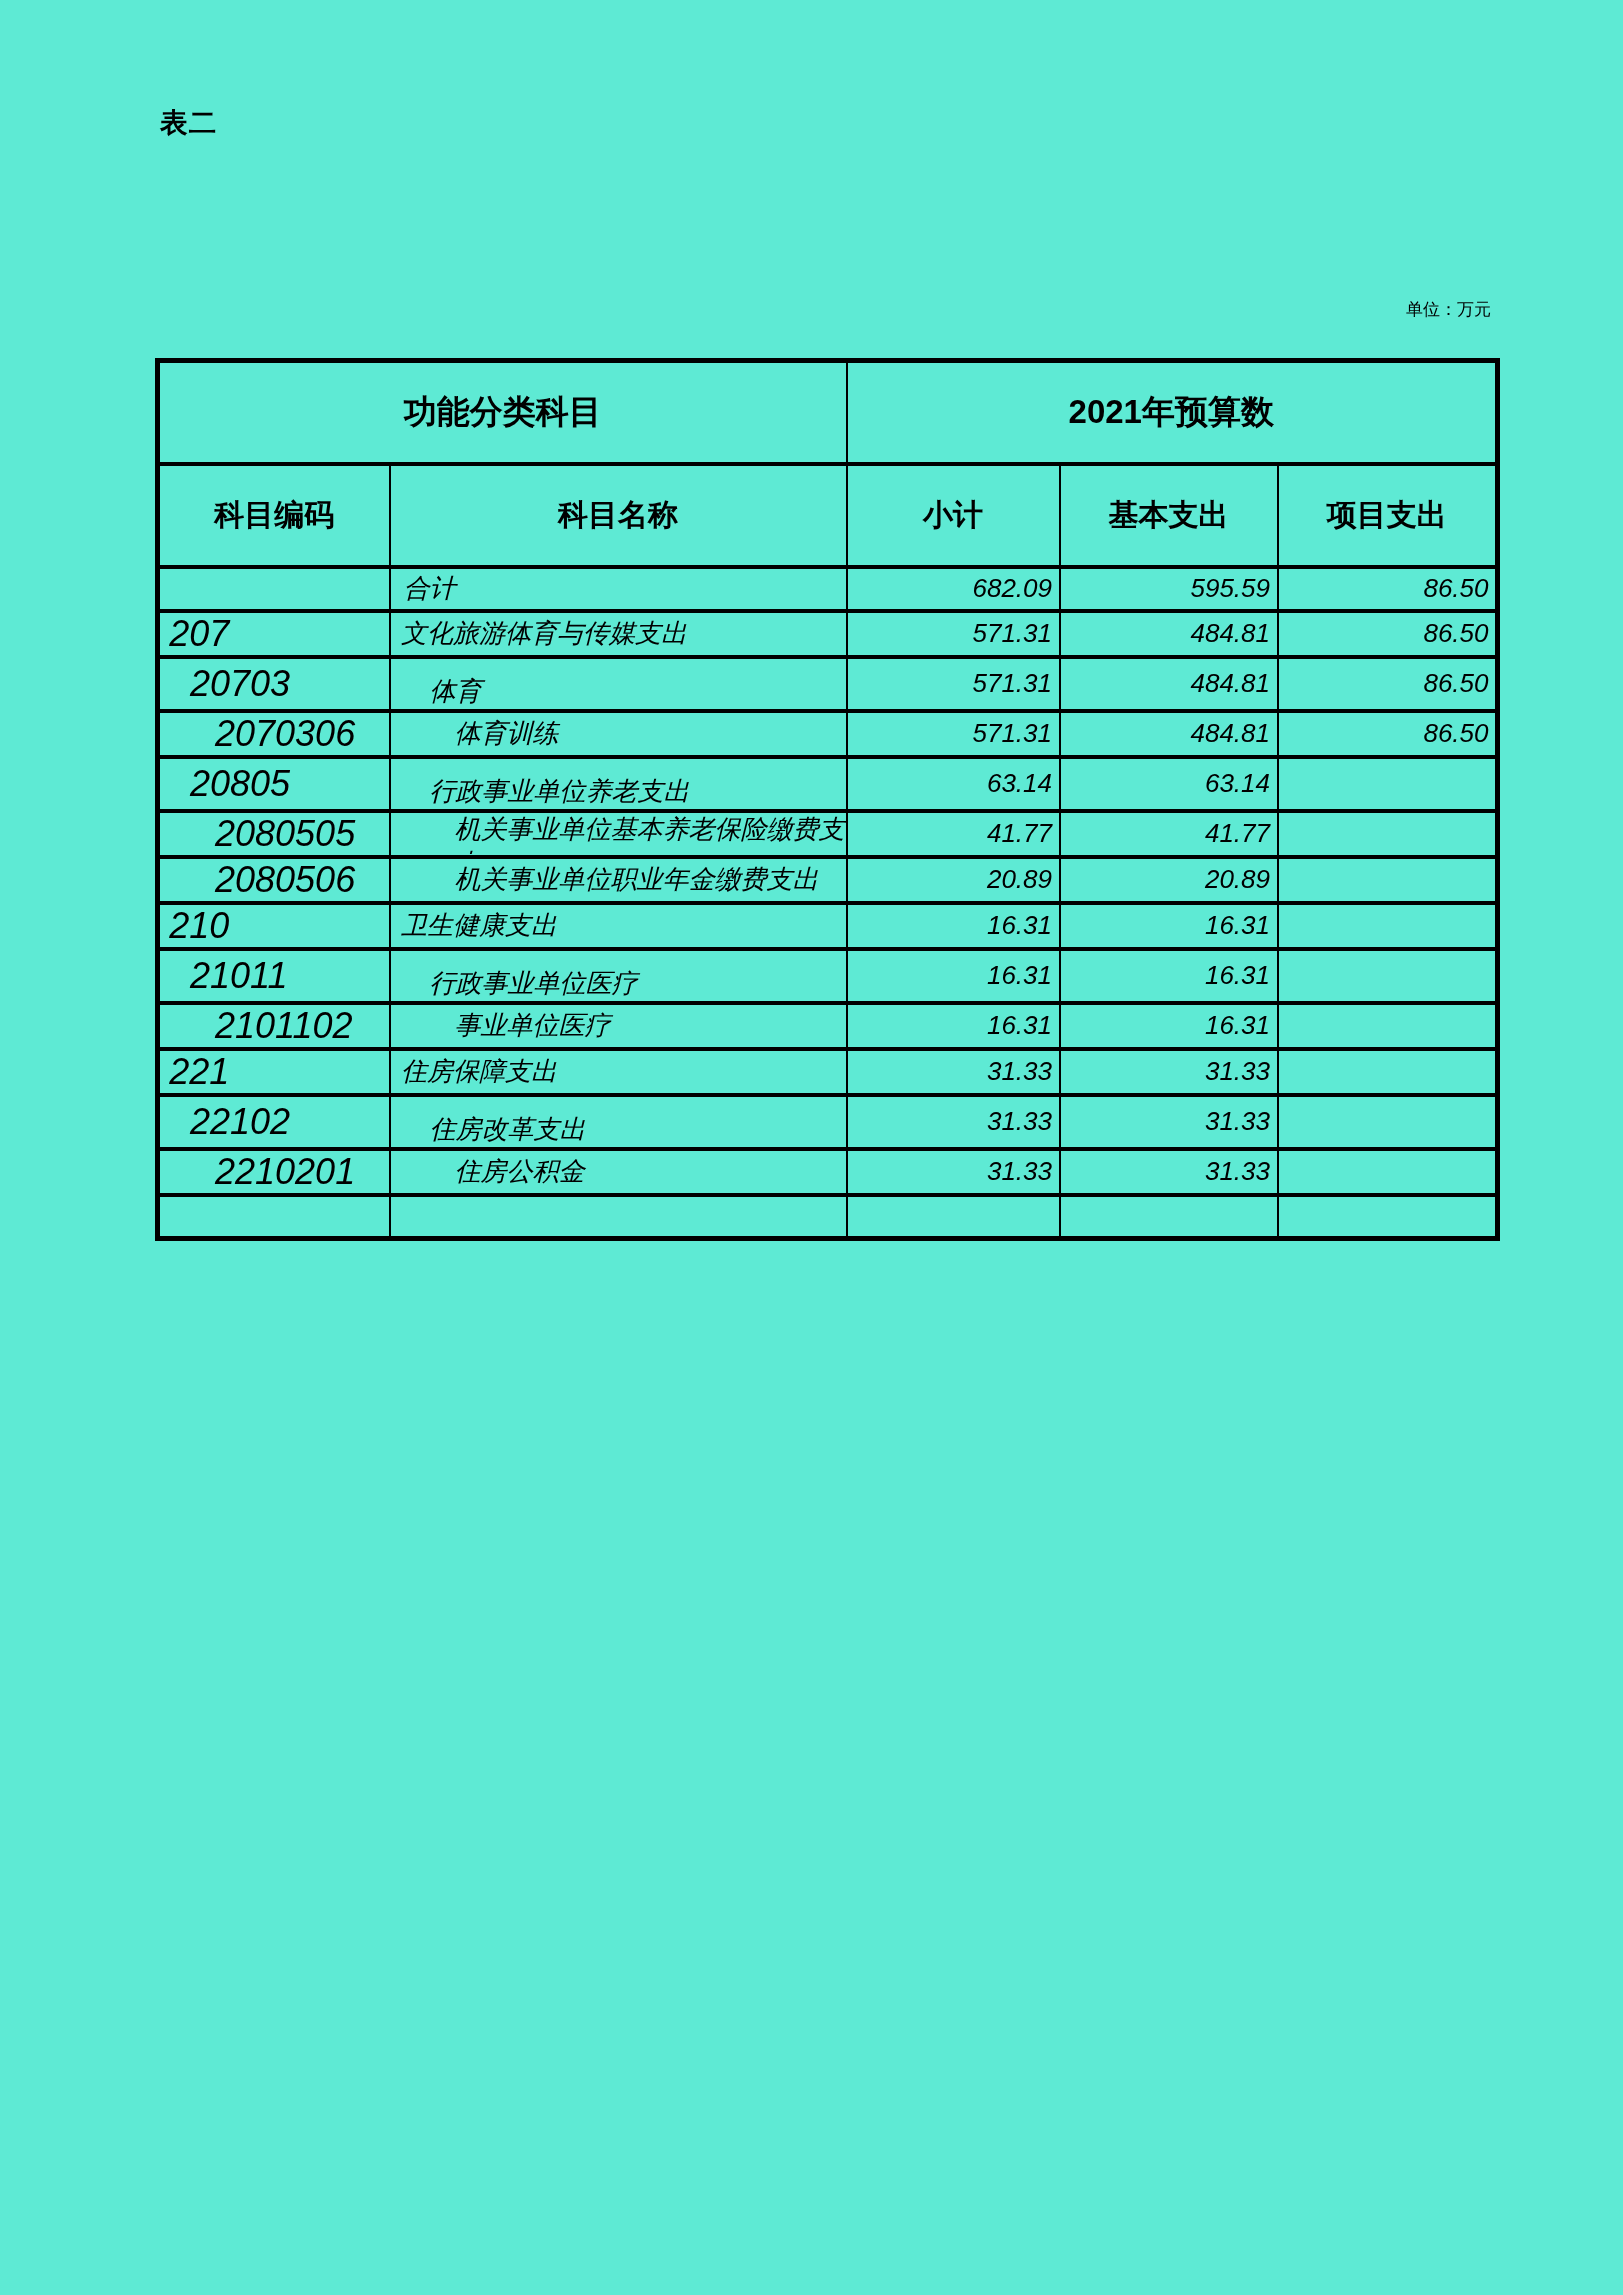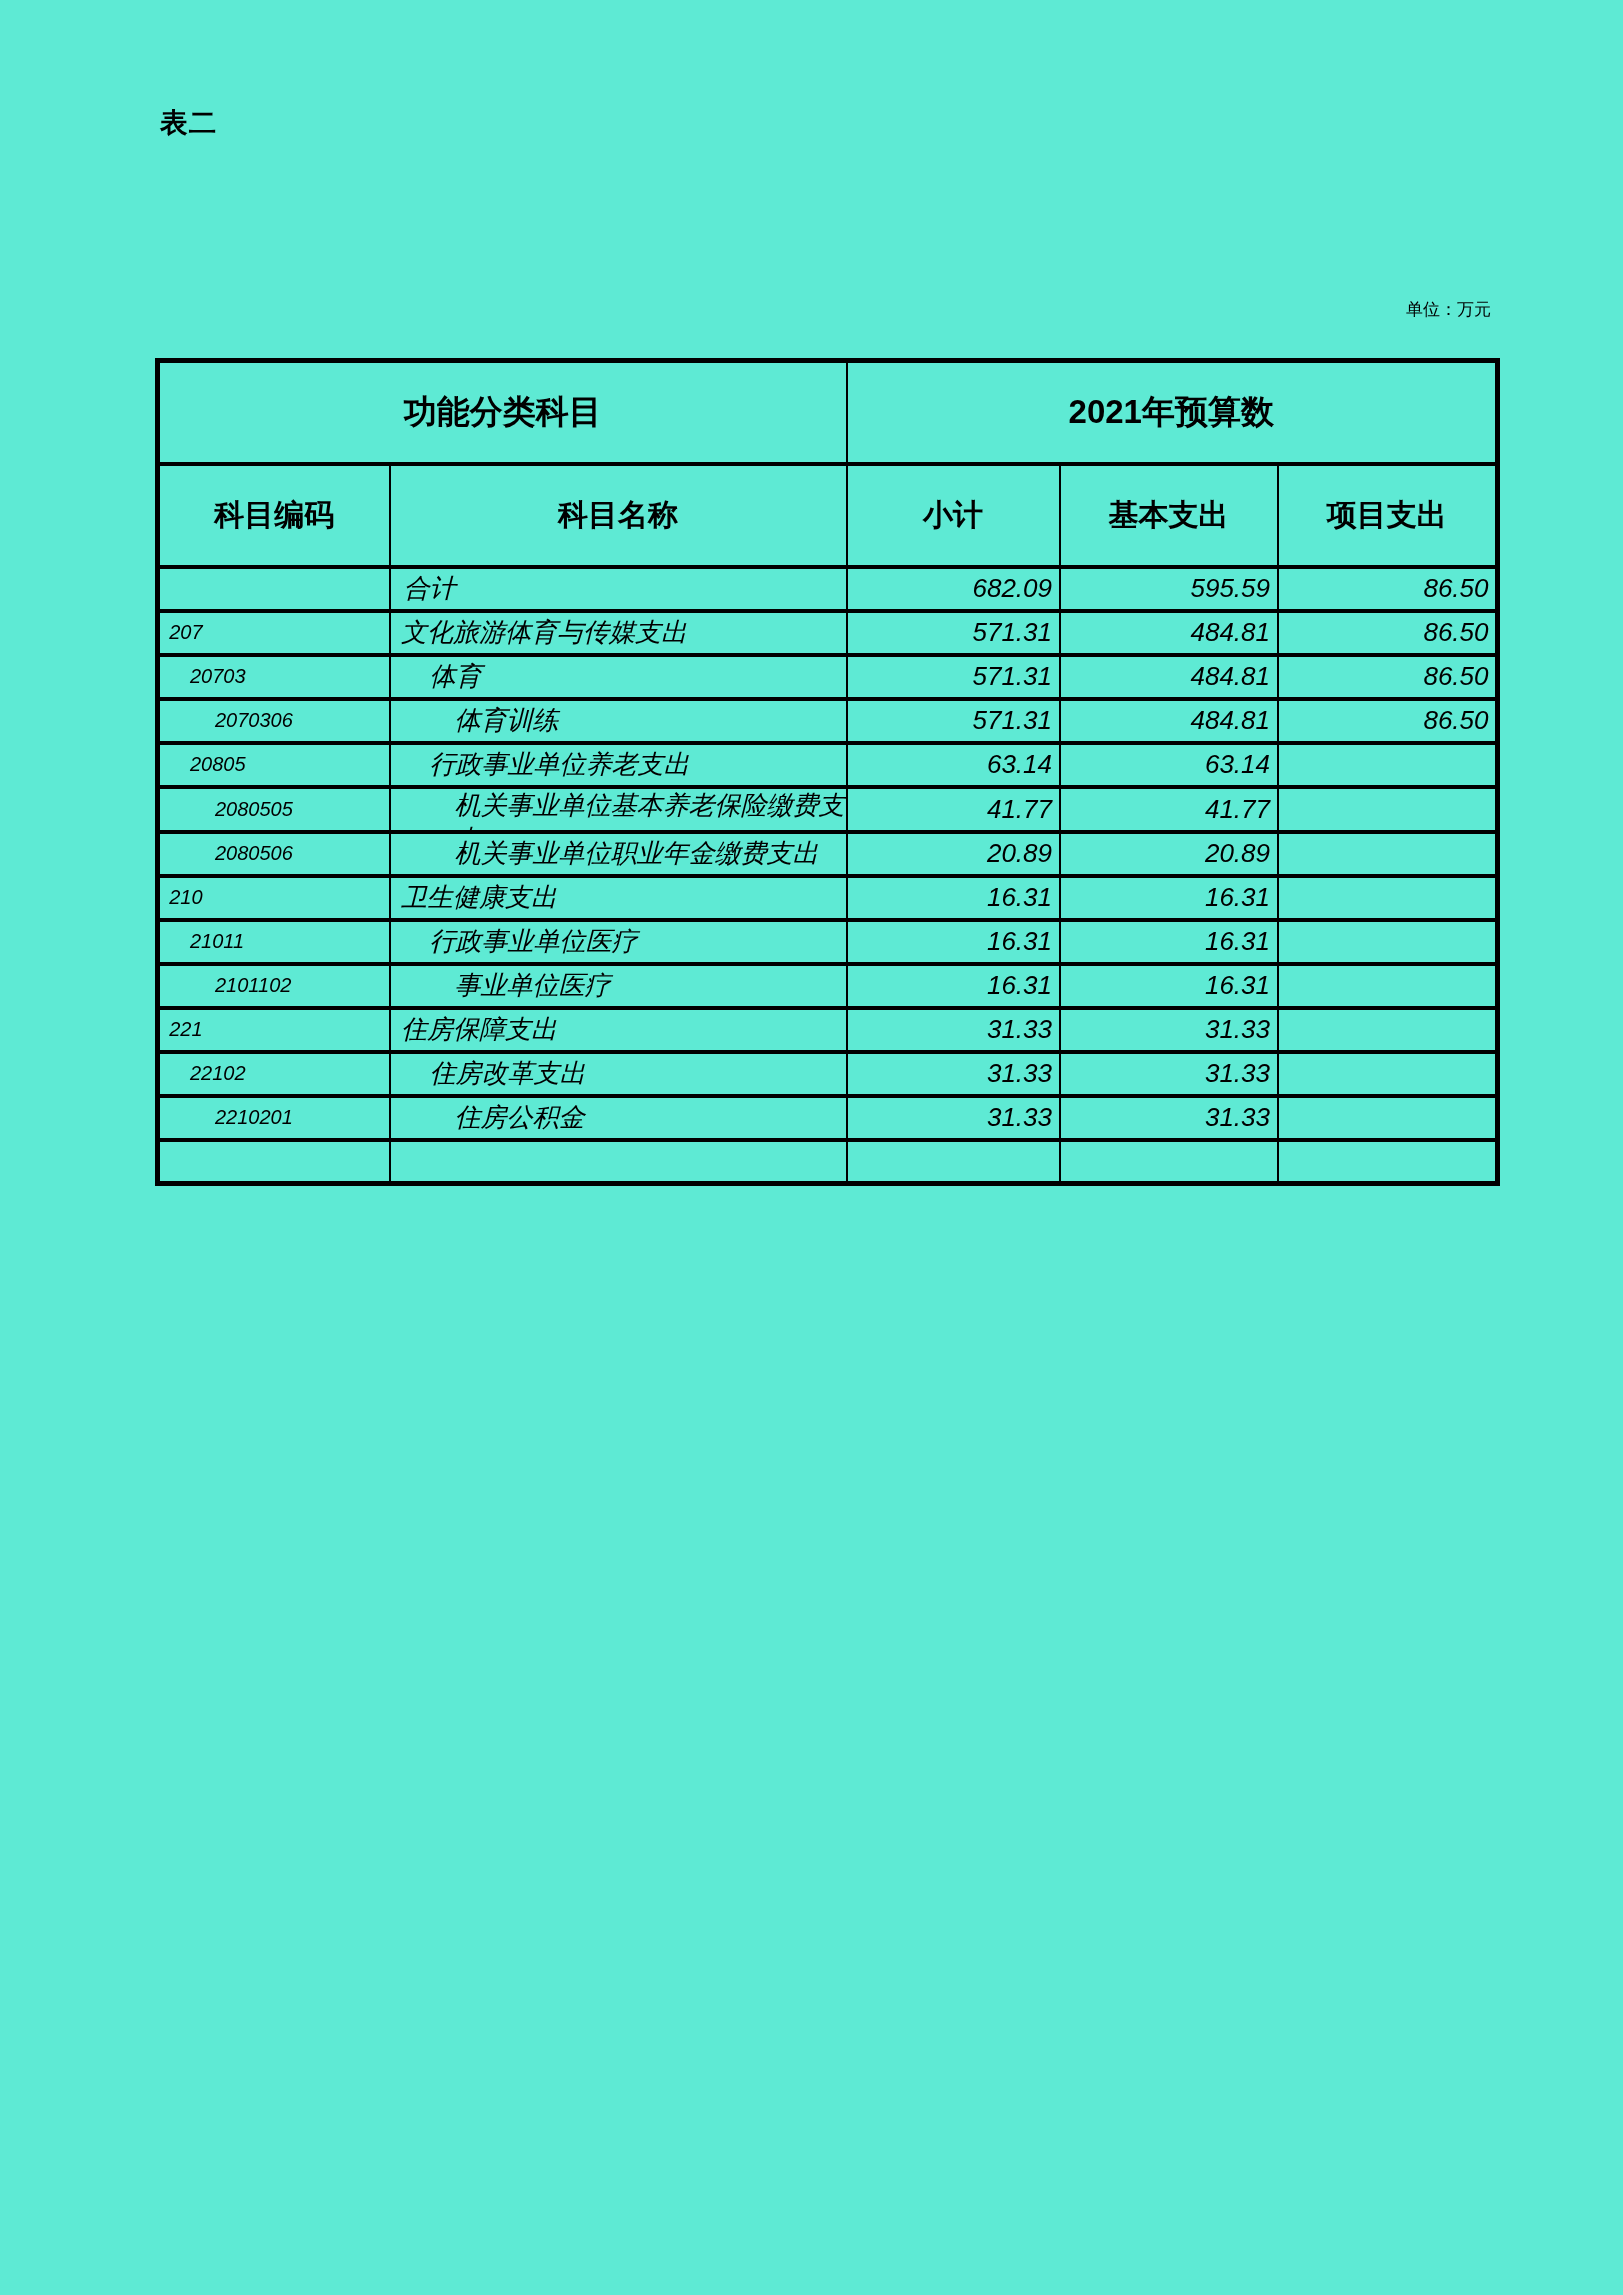--- a/index.html
+++ b/index.html
@@ -48,39 +48,39 @@
   tr.hrow2{height:103px;}
   tr.drow{height:44px;font-style:italic;}
   th{
     font-family:"Liberation Sans", sans-serif;
     font-weight:bold;text-align:center;
   }
   .h1{font-size:33px;}
   .h2{font-size:30px;}
   td.code{
     font-family:"Liberation Sans", sans-serif;
-    font-size:20px;text-align:left;white-space:nowrap;
+    font-size:36px;text-align:left;white-space:nowrap;
   }
   td.code .cd{display:block;}
   td.name{font-size:26px;}
   td.name .nm{
     display:block;white-space:nowrap;
     font-family:"Liberation Serif", serif;
     line-height:34px;
   }
   td.name .nm.wrap{
     white-space:normal;max-height:41px;overflow:hidden;
     word-break:break-all;
   }
   .ind-code-1{padding-left:9.2px;}
   .ind-code-2{padding-left:30px;}
   .ind-code-3{padding-left:55px;}
   .ind-name-0{padding-left:13px;}
   .ind-name-1{padding-left:10.5px;}
-  .ind-name-2{padding-left:39px;}
+  .ind-name-2{padding-left:39px;margin-top:16px;}
   .ind-name-3{padding-left:64px;}
   td.num{
     font-family:"Liberation Sans", sans-serif;
     font-size:26px;text-align:right;padding-right:6.5px;white-space:nowrap;
   }
 </style>
 </head>
 <body>
 
 <div class="sheet">

